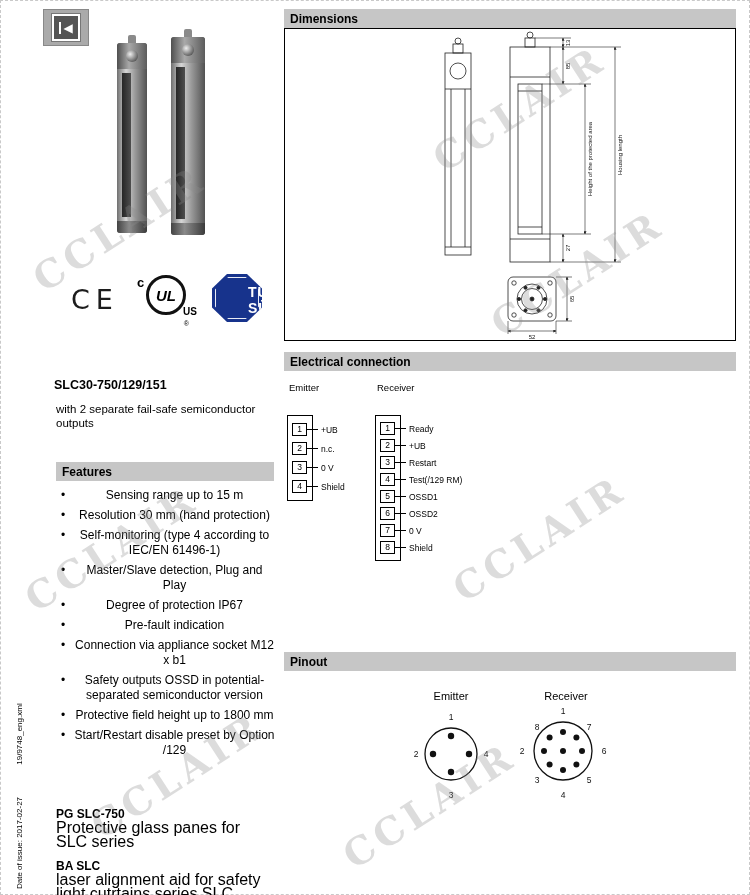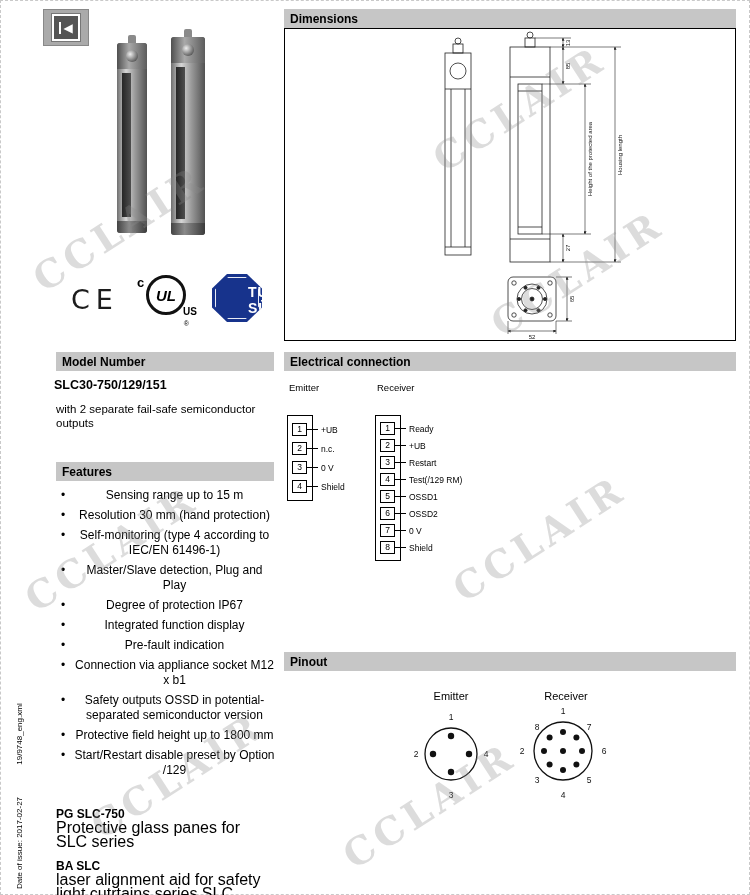--- a/index.html
+++ b/index.html
@@ -151,32 +151,30 @@
     </span>
     <span class="ul-us">US</span>
     <span class="ul-reg">®</span>
   </div>
   <div class="tuv-mark">
     <span class="tuv-inner"></span>
     <div class="tuv-l1">TÜV</div>
     <div class="tuv-l2">SÜD</div>
   </div>
 
-  <div class="sec-hdr hdr-left" style="top:351px;">Model Number</div>
   <div class="model-name">SLC30-750/129/151</div>
   <div class="model-desc">with 2 separate fail-safe semiconductor outputs</div>
 
   <div class="sec-hdr hdr-left" style="top:461px;">Features</div>
   <div class="features-list">
     <div class="feature">Sensing range up to 15 m</div>
     <div class="feature">Resolution 30 mm (hand protection)</div>
     <div class="feature">Self-monitoring (type 4 according to IEC/EN 61496-1)</div>
     <div class="feature">Master/Slave detection, Plug and Play</div>
     <div class="feature">Degree of protection IP67</div>
-    <div class="feature">Integrated function display</div>
     <div class="feature">Pre-fault indication</div>
     <div class="feature">Connection via appliance socket M12 x b1</div>
     <div class="feature">Safety outputs OSSD in potential-separated semiconductor version</div>
     <div class="feature">Protective field height up to 1800 mm</div>
     <div class="feature">Start/Restart disable preset by Option /129</div>
   </div>
 
   <div class="acc-block">
     <div class="acc-name">PG SLC-750</div>
     <div class="acc-desc">Protective glass panes for SLC series</div>

